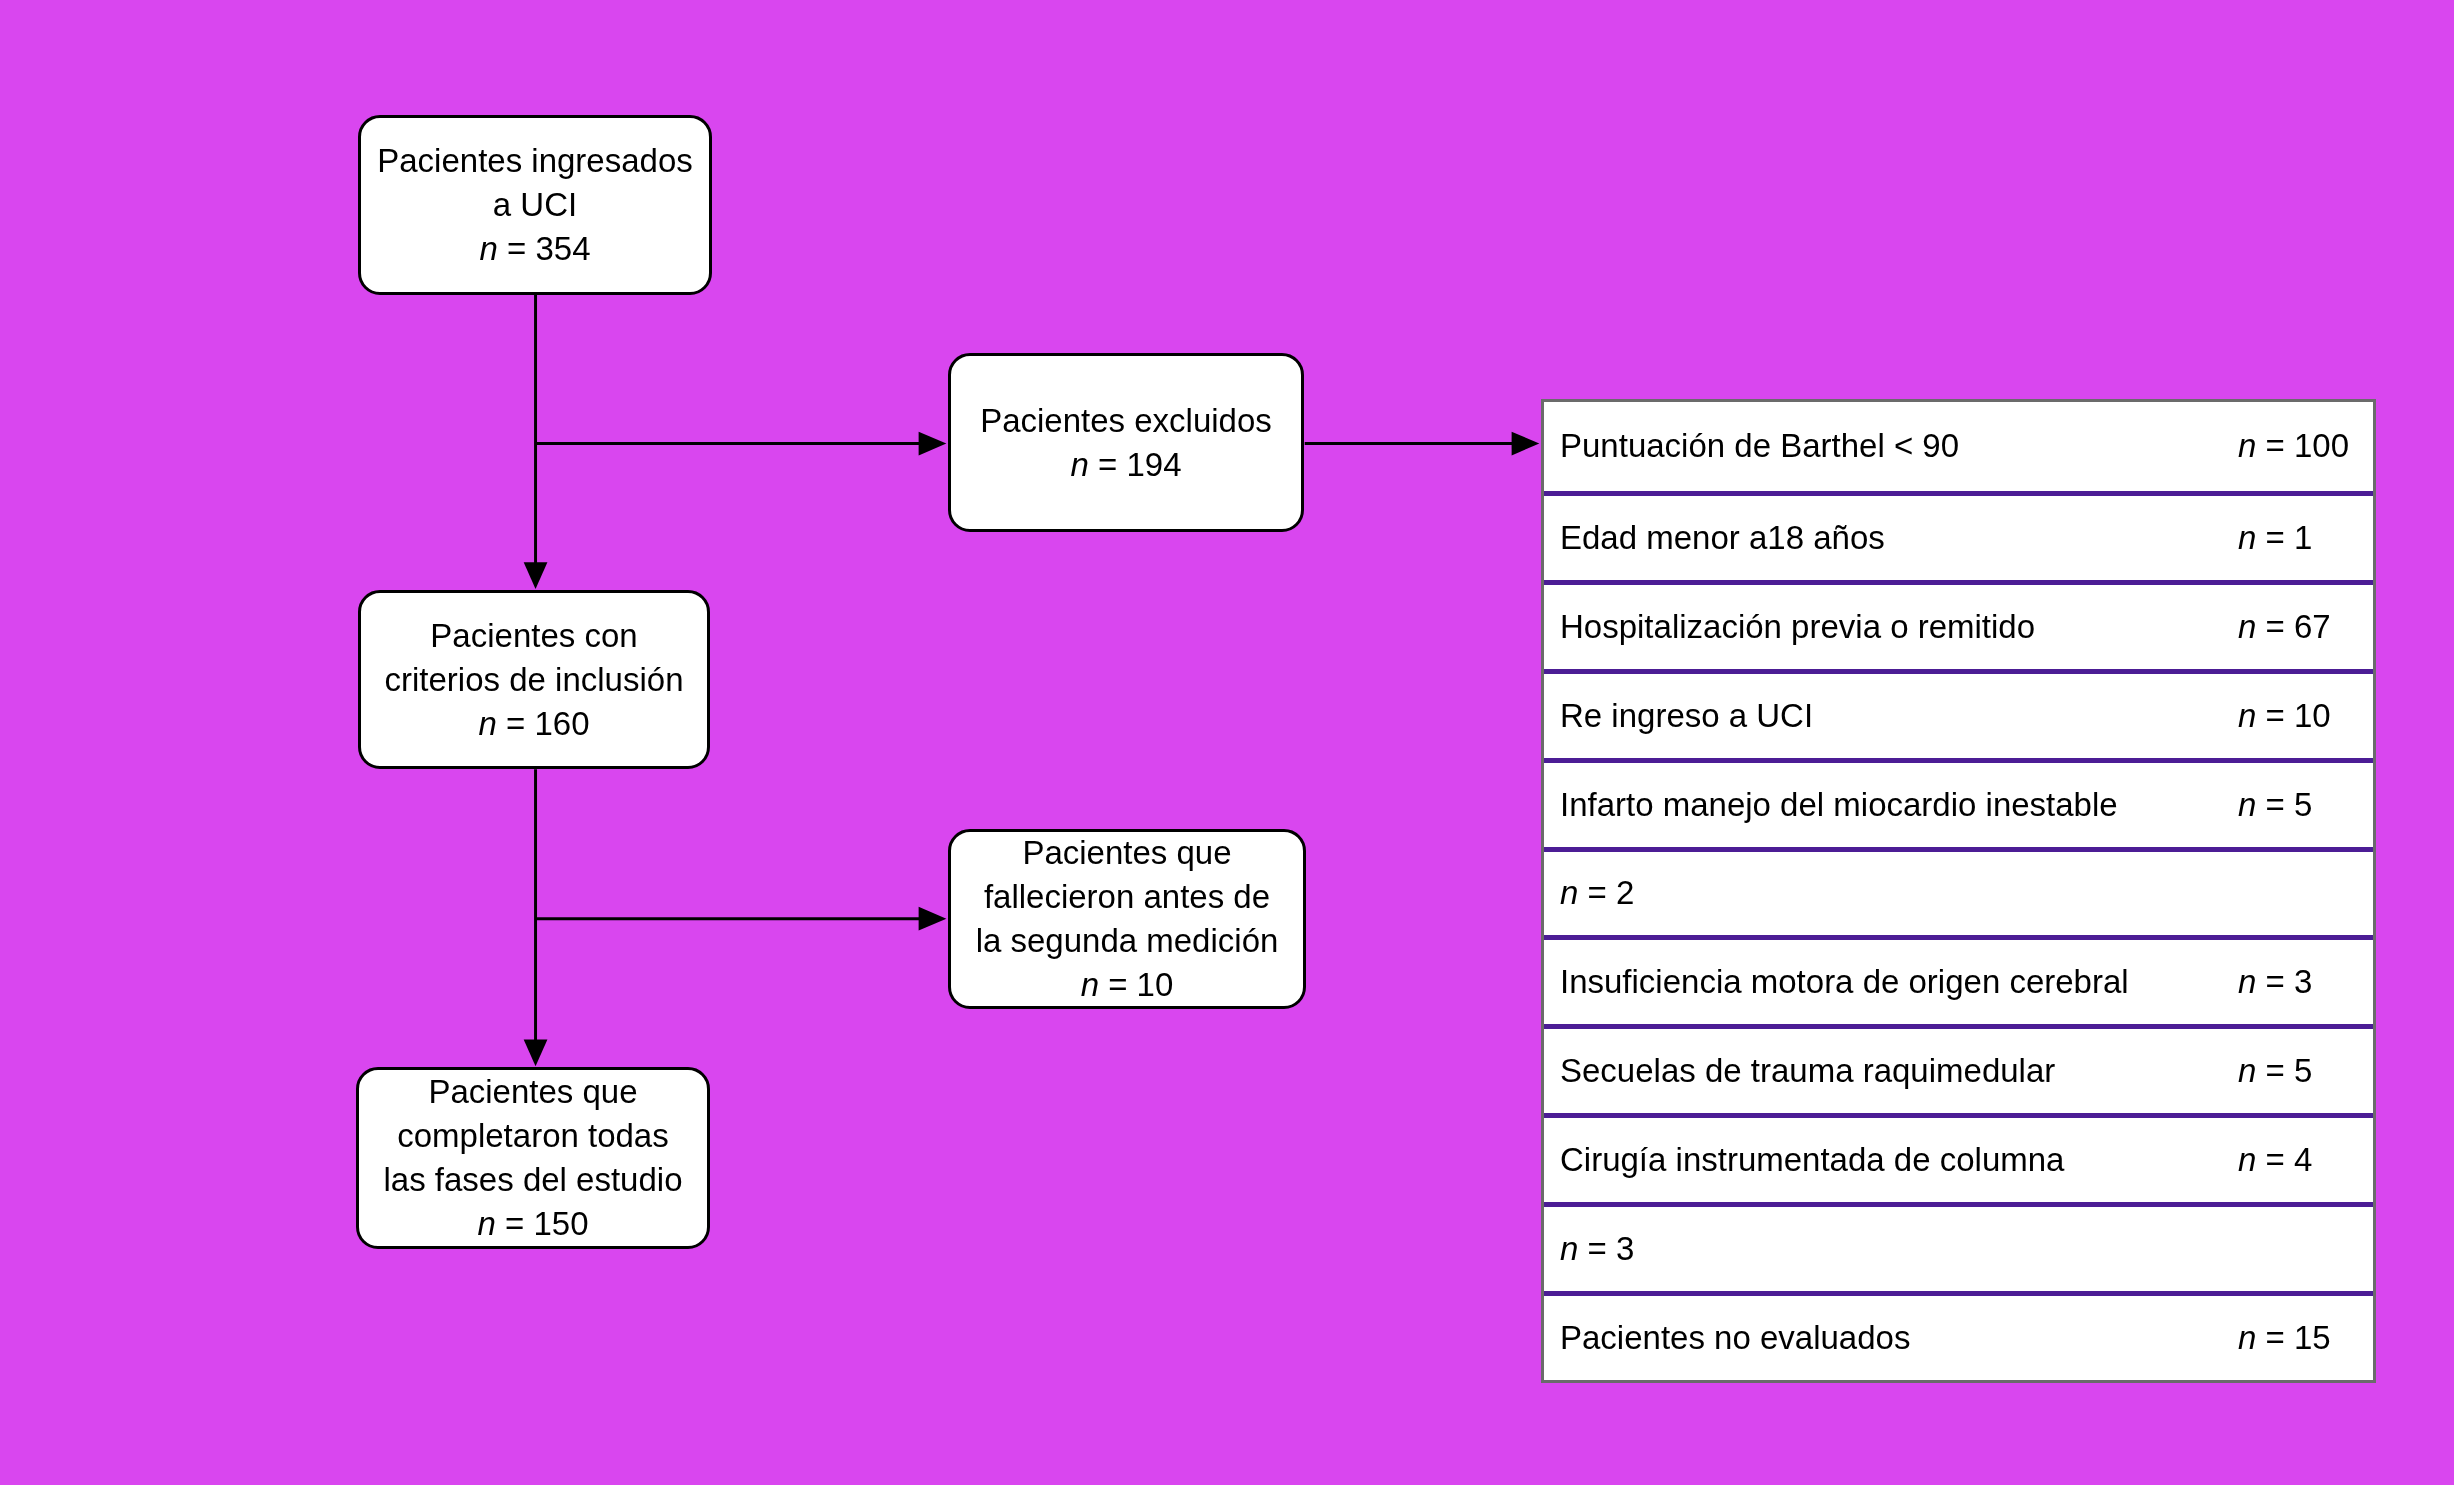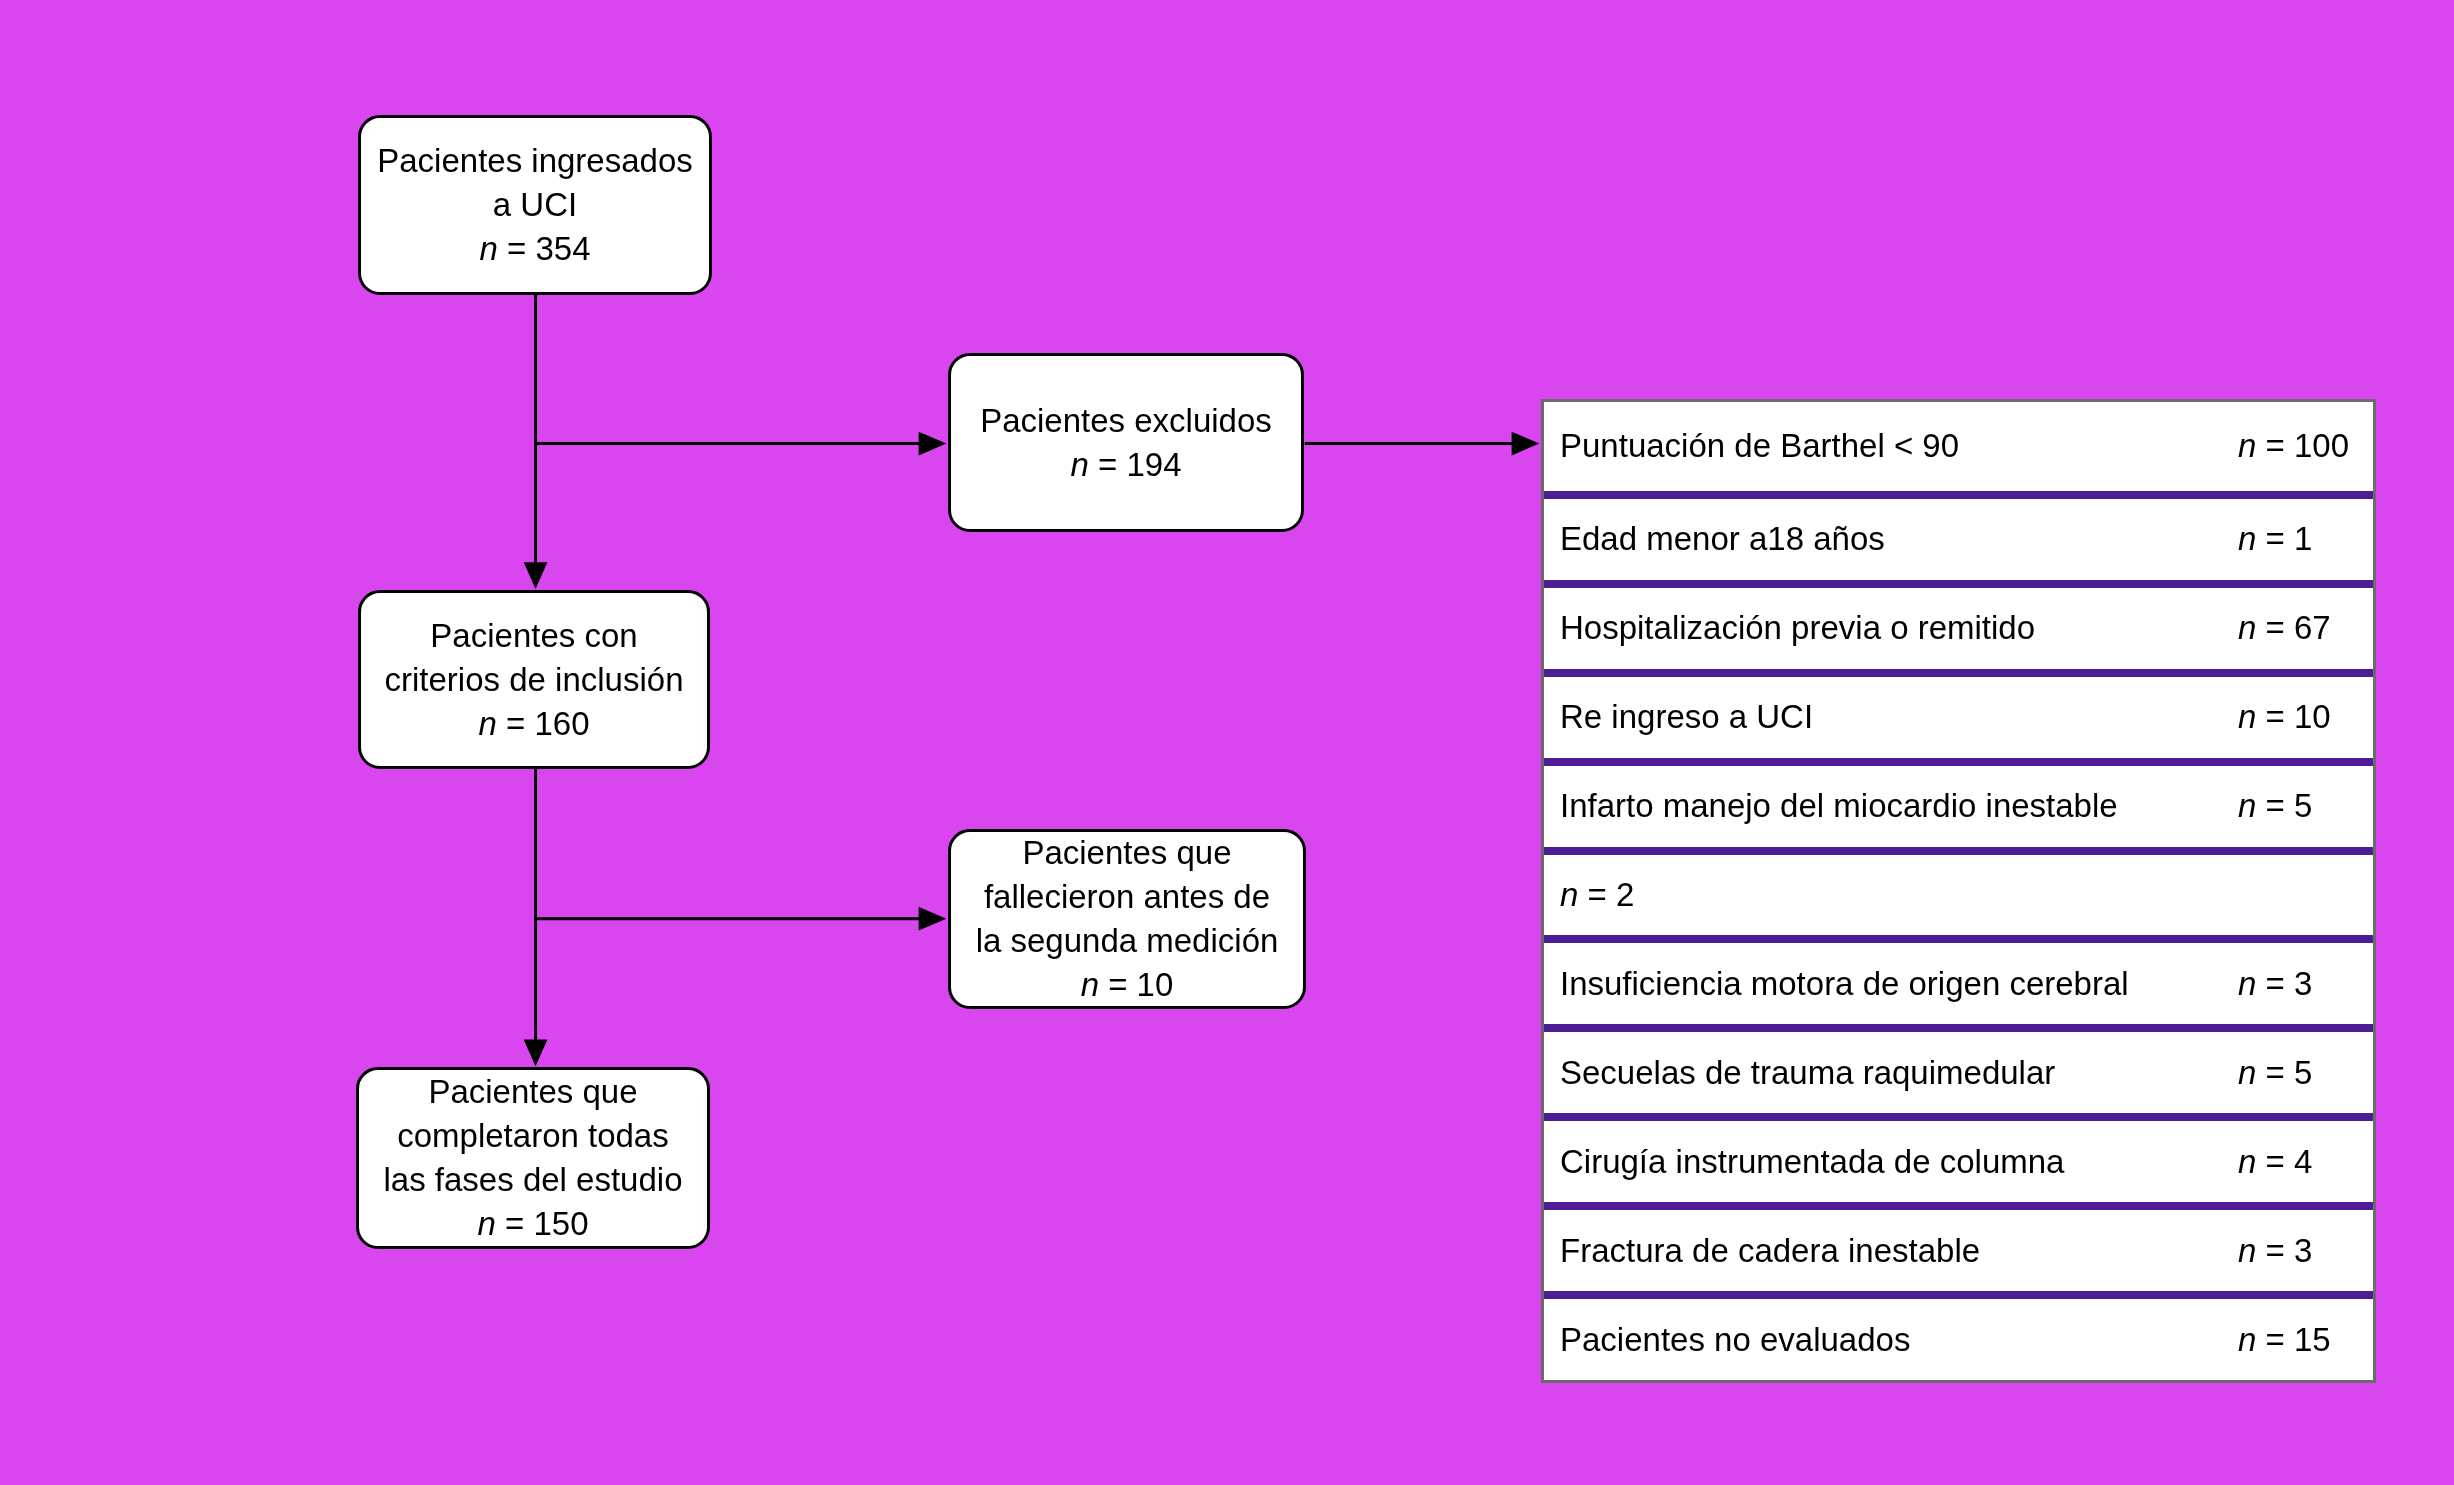--- a/index.html
+++ b/index.html
@@ -36,21 +36,21 @@
     border:3px solid #6b6b6b;
     background:#ffffff;
     display:grid;
     grid-template-rows:repeat(11,1fr);
   }
   .t-row{
     display:flex;
     align-items:center;
     padding:0 16px;
     font-size:33px;
-    border-top:8px solid #4c1d95;
+    border-top:5px solid #4c1d95;
     box-sizing:border-box;
   }
   .t-row:first-child{border-top:none;}
   .t-label{flex:1 1 auto;padding-right:10px;white-space:nowrap;}
   .t-value{flex:0 0 119px;white-space:nowrap;text-align:left;}
 </style>
 </head>
 <body>
 
 <div class="canvas">
@@ -144,21 +144,20 @@
     </div>
     <div class="t-row">
       <span class="t-label">Secuelas de trauma raquimedular</span>
       <span class="t-value"><i>n</i><span> = 5</span></span>
     </div>
     <div class="t-row">
       <span class="t-label">Cirugía instrumentada de columna</span>
       <span class="t-value"><i>n</i><span> = 4</span></span>
     </div>
     <div class="t-row">
-      <span class="t-label">Fractura de cadera inestable</span>
       <span class="t-value"><i>n</i><span> = 3</span></span>
     </div>
     <div class="t-row">
       <span class="t-label">Pacientes no evaluados</span>
       <span class="t-value"><i>n</i><span> = 15</span></span>
     </div>
   </div>
 
 </div>
 

